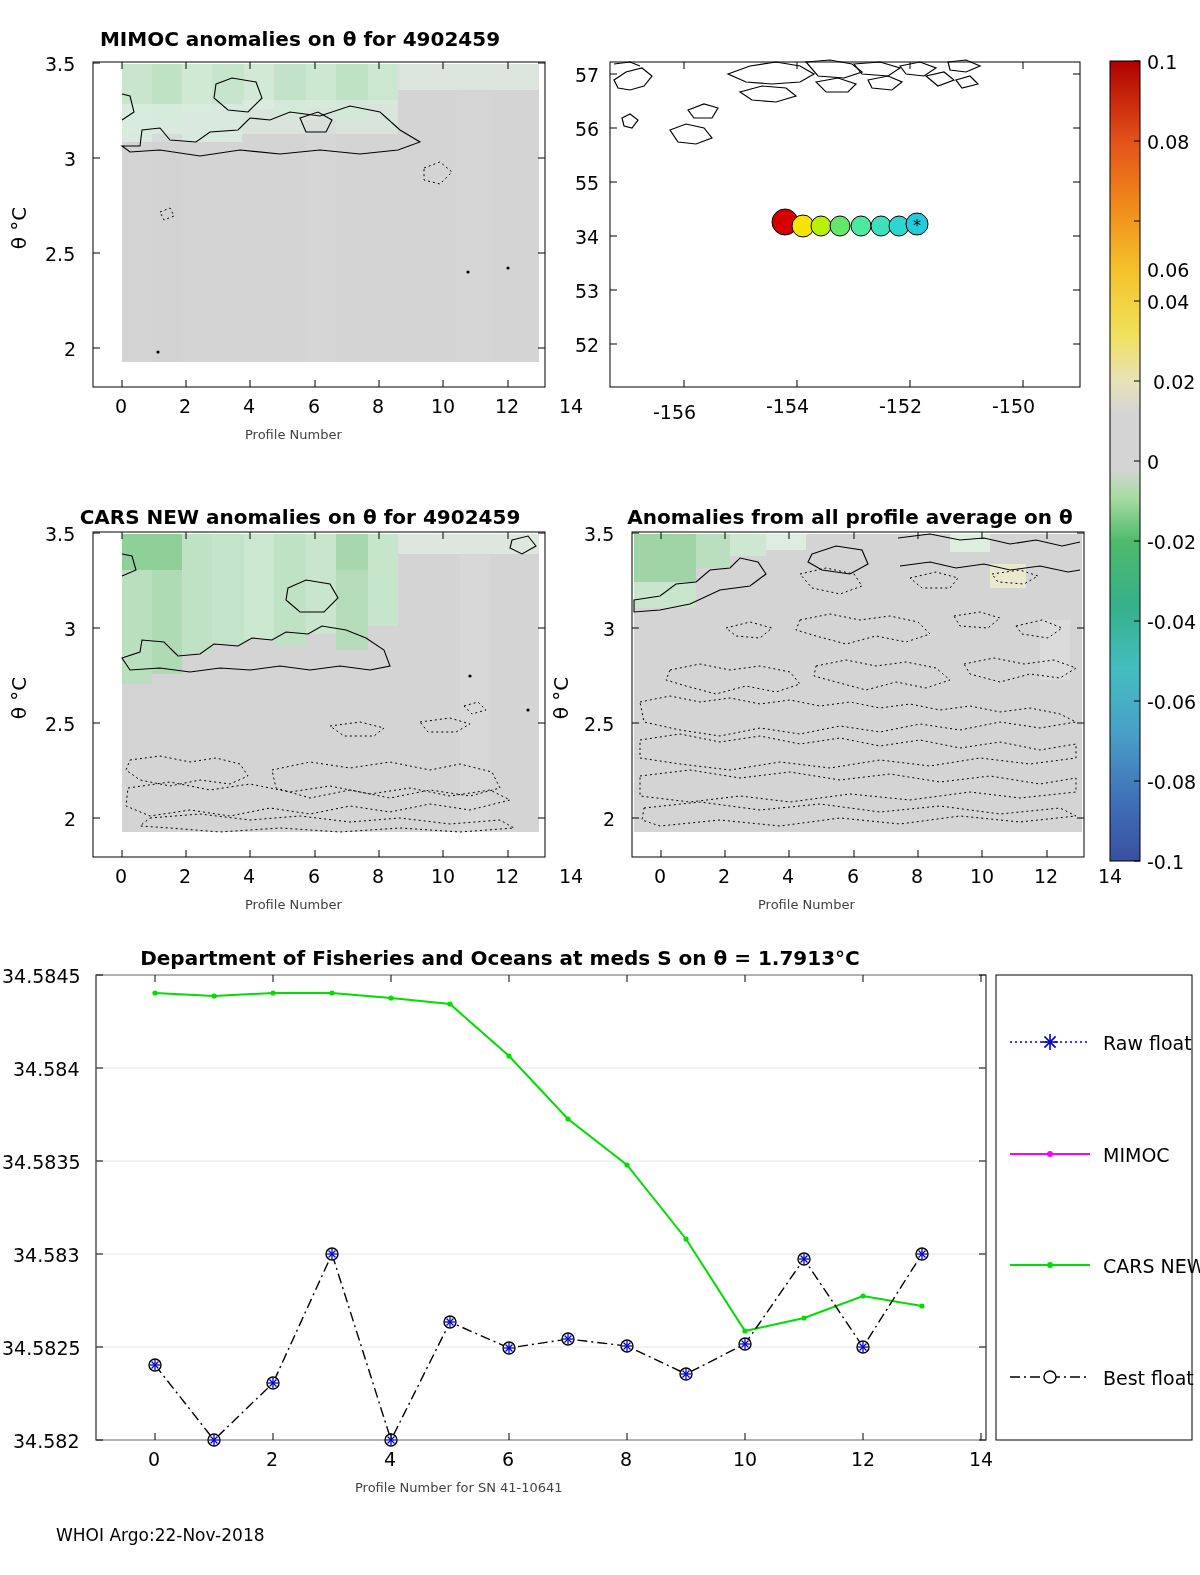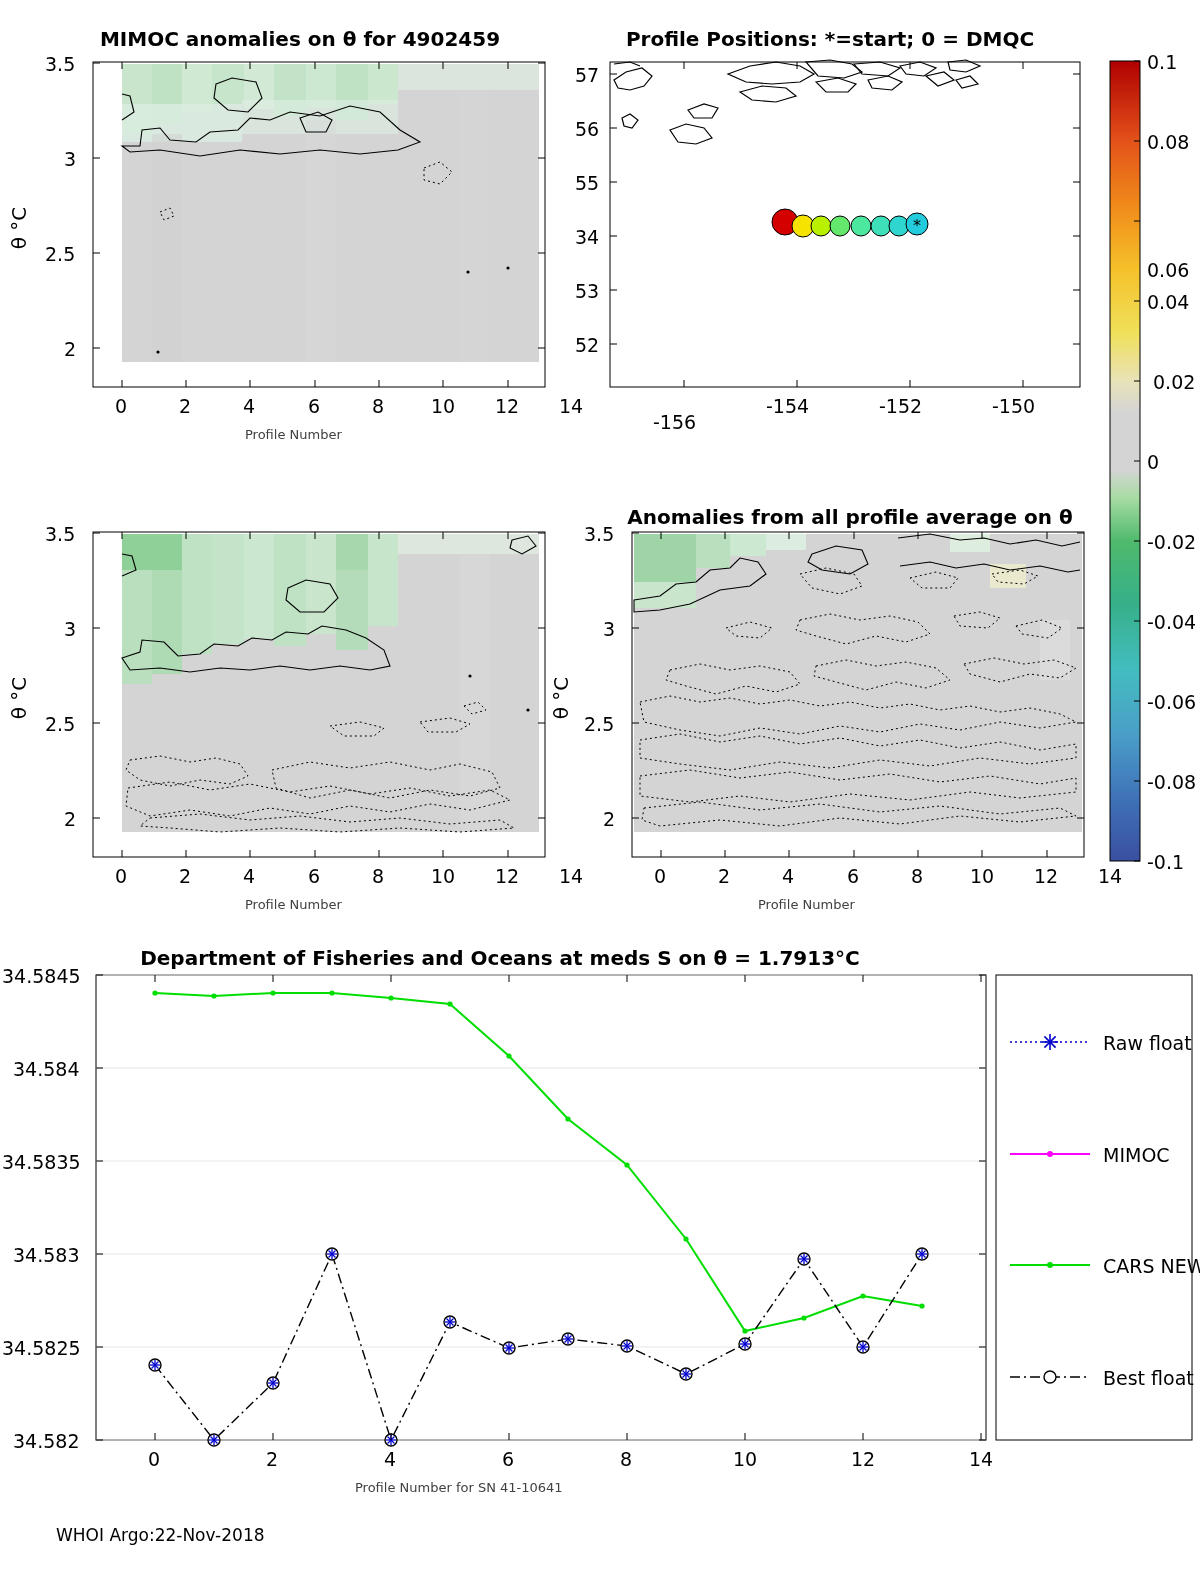--- a/index.html
+++ b/index.html
@@ -100,21 +100,20 @@
   <div class="tick-lbl" style="left:64px;top:338px;">2</div>
   <div class="tick-lbl" style="left:45px;top:243px;">2.5</div>
   <div class="tick-lbl" style="left:64px;top:148px;">3</div>
   <div class="tick-lbl" style="left:45px;top:53px;">3.5</div>
 
   <div class="axis-name" style="left:245px;top:427px;">Profile Number</div>
   <div class="ylabel" style="left:-2px;top:216px;transform:rotate(-90deg);">θ °C</div>
 </div>
 
 <div class="panel" style="left:600px;top:0;width:520px;height:470px;">
-  <div class="ttl" style="position:absolute;left:-30px;top:27px;width:520px;">Profile Positions: *=start; 0 = DMQC</div>
 
   <svg width="520" height="470" style="position:absolute;left:0;top:0;">
     <rect x="10" y="62" width="470" height="325" fill="#ffffff" stroke="#000" stroke-width="1"></rect>
 
     <g fill="none" stroke="#000" stroke-width="1.2">
       <path d="M14,80 L26,72 L42,68 L52,76 L44,86 L30,90 L18,88 Z"></path>
       <path d="M14,64 L30,62 L40,66"></path>
       <path d="M22,118 L30,114 L38,120 L32,128 L24,126 Z"></path>
       <path d="M70,130 L86,124 L104,128 L112,138 L96,144 L78,142 Z"></path>
       <path d="M88,110 L104,104 L118,108 L112,118 L94,118 Z"></path>
@@ -158,21 +157,21 @@
         <line x1="480" y1="236" x2="473" y2="236"></line>
       <line x1="10" y1="182" x2="17" y2="182"></line>
         <line x1="480" y1="182" x2="473" y2="182"></line>
       <line x1="10" y1="128" x2="17" y2="128"></line>
         <line x1="480" y1="128" x2="473" y2="128"></line>
       <line x1="10" y1="74" x2="17" y2="74"></line>
         <line x1="480" y1="74" x2="473" y2="74"></line>
     </g>
   </svg>
 
-  <div class="tick-lbl" style="left:53px;top:411px;">-156</div>
+  <div class="tick-lbl" style="left:53px;top:401px;">-156</div>
   <div class="tick-lbl" style="left:166px;top:395px;">-154</div>
   <div class="tick-lbl" style="left:279px;top:395px;">-152</div>
   <div class="tick-lbl" style="left:392px;top:395px;">-150</div>
 
   <div class="tick-lbl" style="left:-25px;top:334px;">52</div>
   <div class="tick-lbl" style="left:-25px;top:280px;">53</div>
   <div class="tick-lbl" style="left:-25px;top:226px;">34</div>
   <div class="tick-lbl" style="left:-25px;top:172px;">55</div>
   <div class="tick-lbl" style="left:-25px;top:118px;">56</div>
   <div class="tick-lbl" style="left:-25px;top:64px;">57</div>
@@ -221,20 +220,21 @@
   <div class="tick-lbl" style="left:48px;top:316px;">0.02</div>
   <div class="tick-lbl" style="left:42px;top:396px;">0</div>
   <div class="tick-lbl" style="left:42px;top:476px;">-0.02</div>
   <div class="tick-lbl" style="left:42px;top:556px;">-0.04</div>
   <div class="tick-lbl" style="left:42px;top:636px;">-0.06</div>
   <div class="tick-lbl" style="left:42px;top:716px;">-0.08</div>
   <div class="tick-lbl" style="left:42px;top:796px;">-0.1</div>
 </div>
 
 <div class="panel" style="left:0;top:470px;width:600px;height:470px;">
+  <div class="ttl" style="position:absolute;left:0;top:35px;width:600px;">CARS NEW anomalies on θ for 4902459</div>
 
   <svg width="600" height="470" style="position:absolute;left:0;top:0;">
     <rect x="93" y="62" width="452" height="325" fill="#ffffff" stroke="#000" stroke-width="1"></rect>
     <g>
       <rect x="122" y="64" width="417" height="298" fill="#d4d4d4"></rect>
       <rect x="122" y="64" width="30" height="150" fill="#b9dfbe"></rect>
       <rect x="152" y="64" width="30" height="140" fill="#aedab4"></rect>
       <rect x="182" y="64" width="30" height="120" fill="#bfe2c4"></rect>
       <rect x="212" y="64" width="32" height="110" fill="#c4e4c9"></rect>
       <rect x="244" y="64" width="30" height="105" fill="#cbe7cf"></rect>

